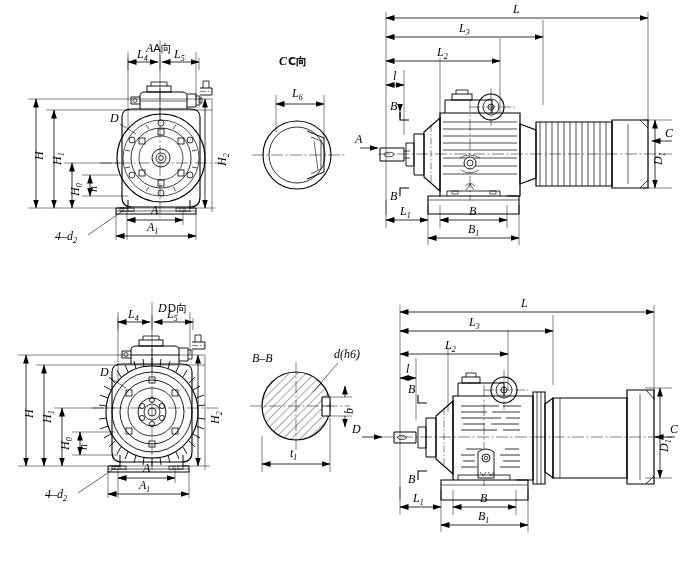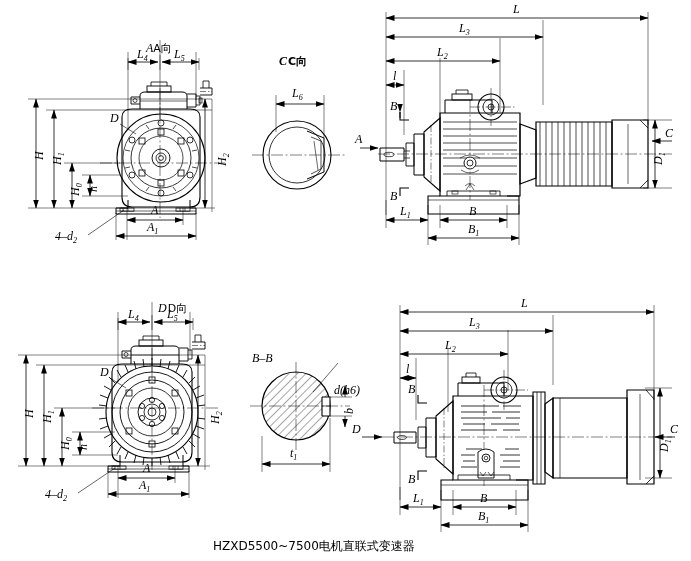--- a/index.html
+++ b/index.html
@@ -667,36 +667,35 @@
   <div class="lbl rot" style="left:77px; top:450px;"><span>h</span></div>
   <div class="lbl rot" style="left:209px; top:424px;"><span>H</span><span class="sub">2</span></div>
 
   <div class="lbl" style="left:100px; top:366px;"><span>D</span></div>
   <div class="lbl" style="left:45px; top:488px;"><span>4–d</span><span class="sub">2</span></div>
 
   <div class="lbl" style="left:143px; top:462px;"><span>A</span></div>
   <div class="lbl" style="left:139px; top:479px;"><span>A</span><span class="sub">1</span></div>
 
   <div class="lbl" style="left:252px; top:352px;">B–B</div>
-  <div class="lbl" style="left:334px; top:348px;margin-top:36px;">d(h6)</div>
+  <div class="lbl" style="left:334px; top:348px;">d(h6)</div>
   <div class="lbl rot" style="left:343px; top:414px;"><span>b</span></div>
   <div class="lbl" style="left:290px; top:447px;"><span>t</span><span class="sub">1</span></div>
 
   <div class="lbl" style="left:352px; top:423px;"><span>D</span></div>
   <div class="lbl" style="left:670px; top:423px;"><span>C</span></div>
 
   <div class="lbl" style="left:521px; top:297px;"><span>L</span></div>
   <div class="lbl" style="left:469px; top:316px;"><span>L</span><span class="sub">3</span></div>
   <div class="lbl" style="left:445px; top:339px;"><span>L</span><span class="sub">2</span></div>
   <div class="lbl" style="left:406px; top:363px;"><span>l</span></div>
 
   <div class="lbl" style="left:408px; top:383px;"><span>B</span></div>
   <div class="lbl" style="left:408px; top:473px;"><span>B</span></div>
 
   <div class="lbl rot" style="left:658px; top:452px;"><span>D</span><span class="sub">1</span></div>
 
   <div class="lbl" style="left:413px; top:492px;"><span>L</span><span class="sub">1</span></div>
   <div class="lbl" style="left:480px; top:492px;"><span>B</span></div>
   <div class="lbl" style="left:478px; top:510px;"><span>B</span><span class="sub">1</span></div>
 
-  <div class="caption" style="left:213px; top:538px;">HZXD5500~7500电机直联式变速器</div>
 
 </div>
 
 </body></html>

